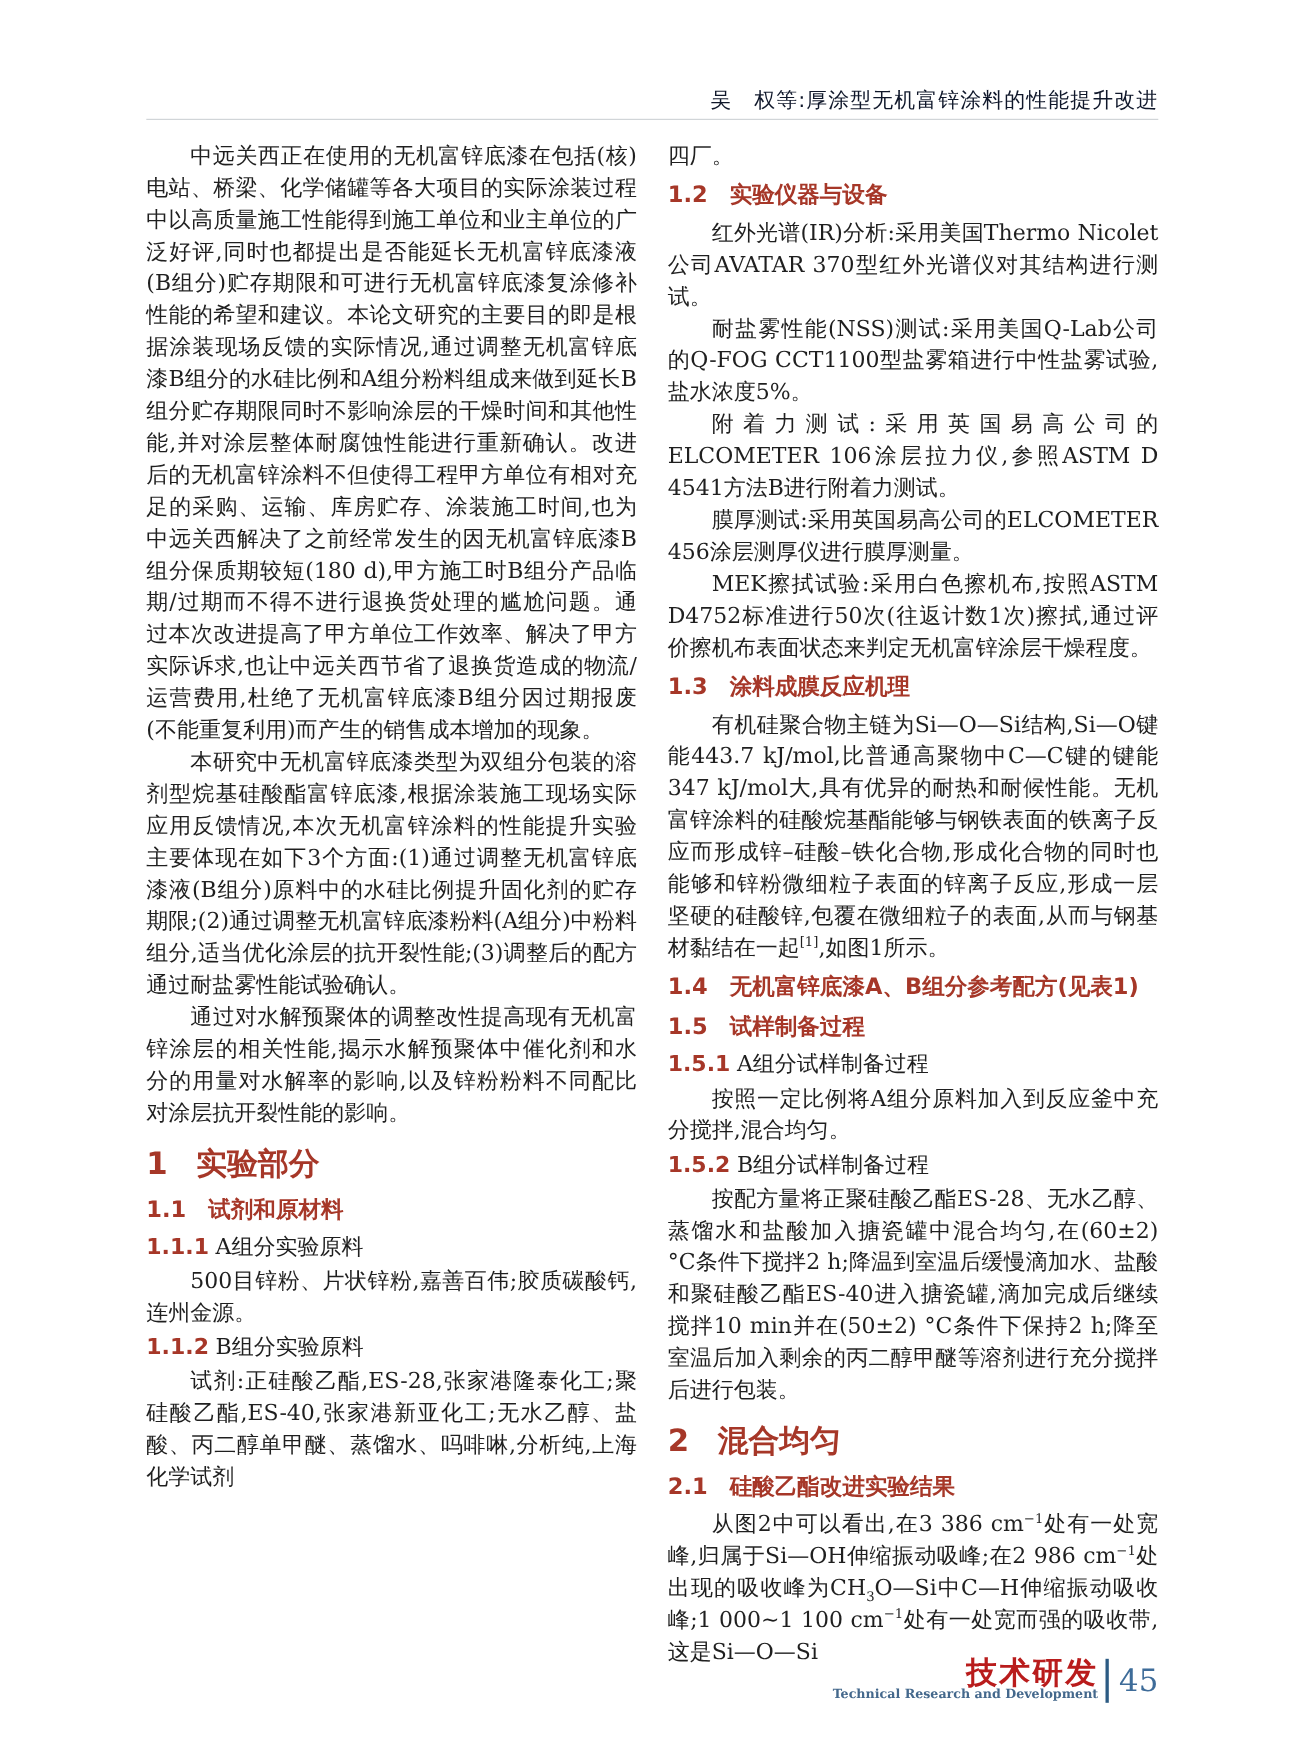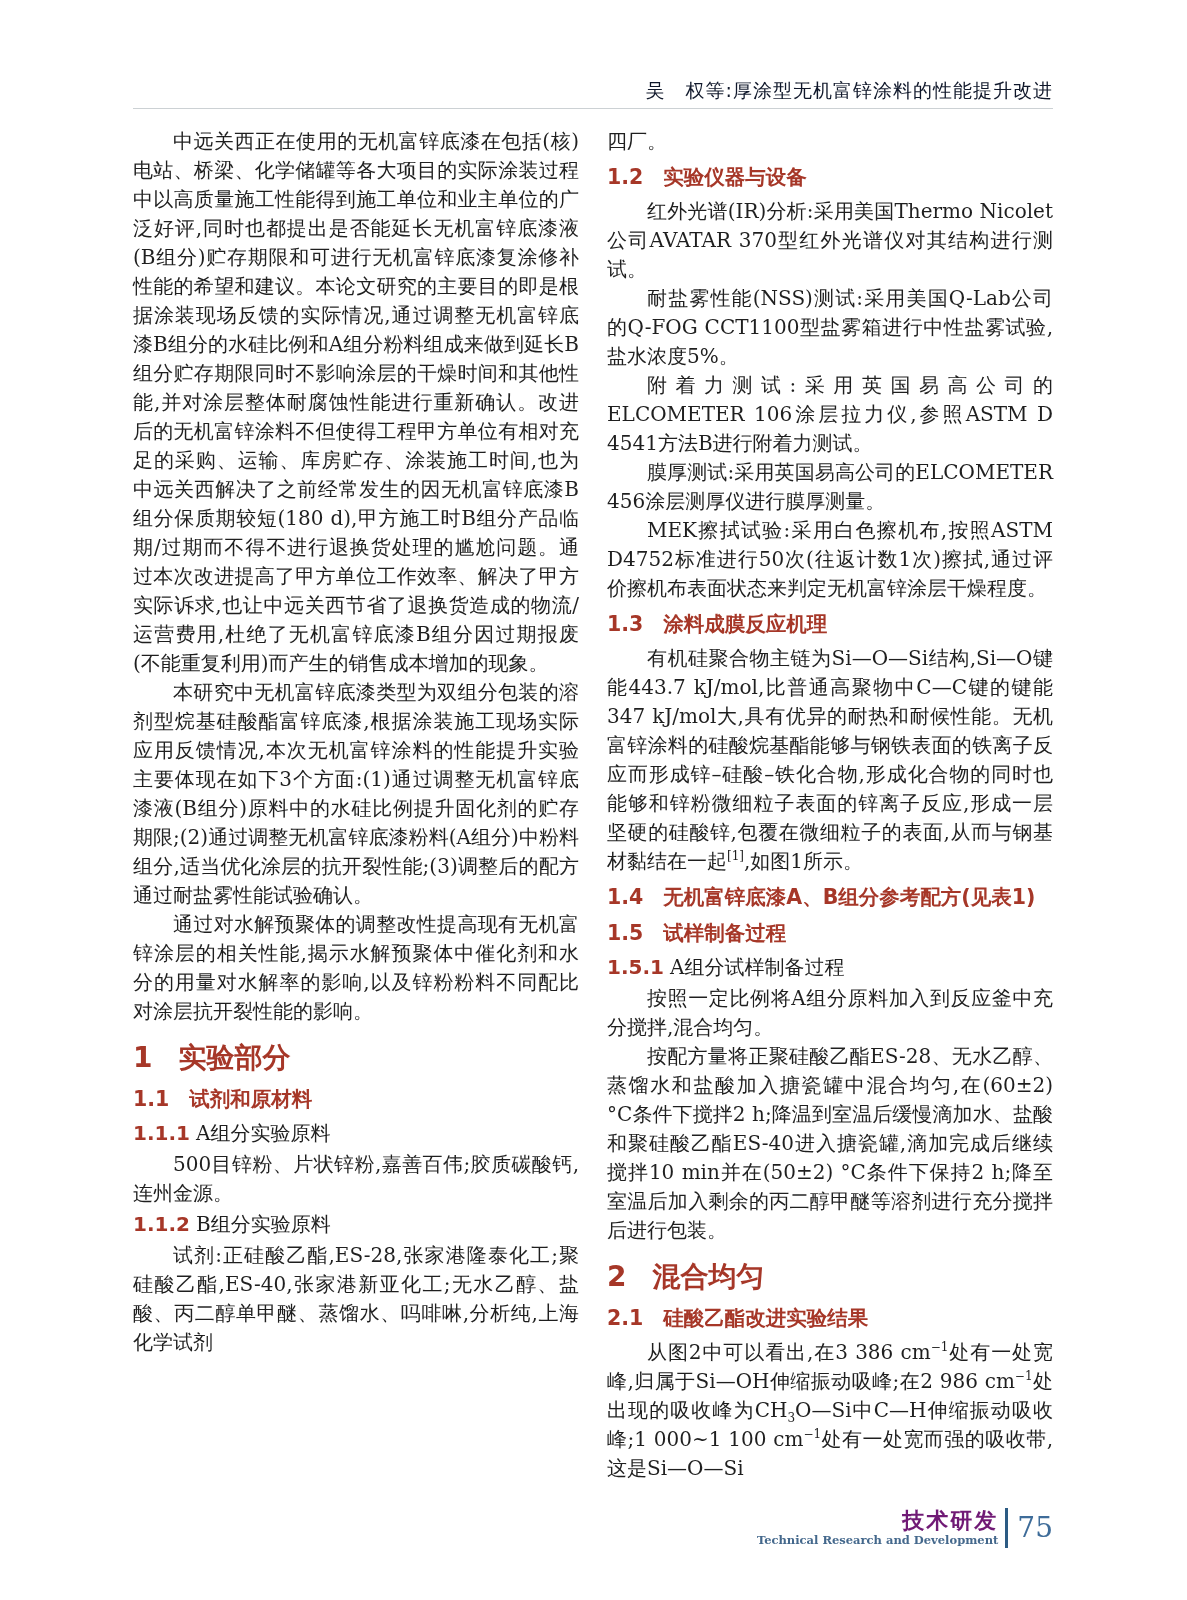--- a/index.html
+++ b/index.html
@@ -56,21 +56,21 @@
     font-weight:bold;color:#a63728;margin-right:6px;
   }
   
   .footer{
     position:absolute;right:134px;bottom:52px;
     display:flex;align-items:center;
   }
   .footer-text{text-align:right;}
   .footer-cn{
     font-family:"DejaVu Sans","Liberation Sans",sans-serif;
-    font-weight:bold;font-size:22px;line-height:24px;color:#701a75;letter-spacing:2px;
+    font-weight:bold;font-size:28px;line-height:24px;color:#b91c1c;letter-spacing:2px;
   }
   .footer-en{
     font-family:"DejaVu Serif","Liberation Serif",serif;
     font-weight:bold;font-size:11.5px;line-height:15px;color:#44688c;
   }
   .footer-bar{
     width:3px;height:40px;background:#2c5b83;margin:0 9px 0 7px;
   }
   .footer-page{
     font-size:28px;color:#3e6c99;line-height:40px;
@@ -132,36 +132,39 @@
       </div>
       <div class="h2">
         <span class="num">1.5</span><span>试样制备过程</span>
       </div>
 
       <div class="h3">
         <span class="num">1.5.1</span><span>A组分试样制备过程</span>
       </div>
       <p class="p">按照一定比例将A组分原料加入到反应釜中充分搅拌,混合均匀。</p>
 
+      <div class="h3">
+        <span class="num">1.5.2</span><span>B组分试样制备过程</span>
+      </div>
       <p class="p">按配方量将正聚硅酸乙酯ES-28、无水乙醇、蒸馏水和盐酸加入搪瓷罐中混合均匀,在(60±2) °C条件下搅拌2 h;降温到室温后缓慢滴加水、盐酸和聚硅酸乙酯ES-40进入搪瓷罐,滴加完成后继续搅拌10 min并在(50±2) °C条件下保持2 h;降至室温后加入剩余的丙二醇甲醚等溶剂进行充分搅拌后进行包装。</p>
 
       <div class="h1">
         <span class="num">2</span><span>混合均匀</span>
       </div>
 
       <div class="h2">
         <span class="num">2.1</span><span>硅酸乙酯改进实验结果</span>
       </div>
       <p class="p">从图2中可以看出,在3 386 cm<sup>−1</sup>处有一处宽峰,归属于Si—OH伸缩振动吸峰;在2 986 cm<sup>−1</sup>处出现的吸收峰为CH<sub>3</sub>O—Si中C—H伸缩振动吸收峰;1 000~1 100 cm<sup>−1</sup>处有一处宽而强的吸收带,这是Si—O—Si</p>
     </section>
 
   </div>
 
   <div class="footer">
     <div class="footer-text">
       <div class="footer-cn">技术研发</div>
       <div class="footer-en">Technical Research and Development</div>
     </div>
     <div class="footer-bar"></div>
-    <div class="footer-page">75</div>
+    <div class="footer-page">45</div>
   </div>
 
 </div>
 
 </body></html>

